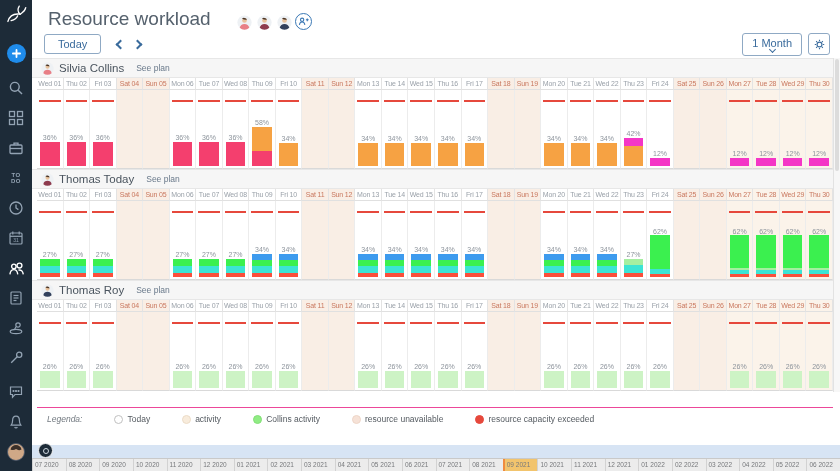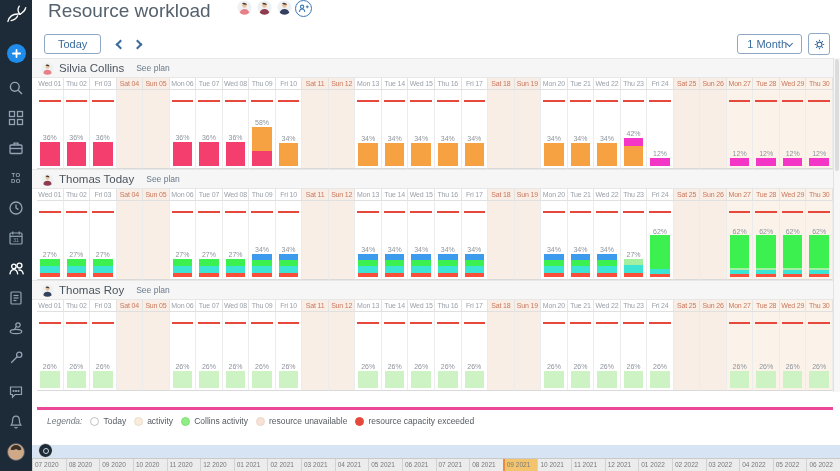--- a/index.html
+++ b/index.html
@@ -15,38 +15,38 @@
              display:flex; align-items:center; justify-content:center; margin:14px 0 10px 0; cursor:pointer; }
   .sb-ic { width:26px; height:26px; display:flex; align-items:center; justify-content:center;
            margin:2px 0; cursor:pointer; }
   .sb-todo { color:#93a3b3; font-size:6px; font-weight:bold; line-height:6px; text-align:center;
              width:14px; letter-spacing:0.5px; }
   .sb-bottom { margin-top:auto; display:flex; flex-direction:column; align-items:center; padding-bottom:4px; }
 
   
   .main { position:absolute; left:32px; top:0; width:808px; height:471px; }
 
-  .titlebar { height:30px; display:flex; align-items:flex-start; padding-left:16px; }
+  .titlebar { height:30px; display:flex; align-items:flex-end; padding-left:16px; }
   .page-title { font-size:19px; color:#55616d; font-weight:400; }
   .hdr-avatars { display:flex; align-items:center; gap:5px; margin-left:26px; }
   .hdr-avatar { display:flex; cursor:pointer; }
   .add-res { width:17px; height:17px; border-radius:50%; border:1.5px solid #3a78b5;
              display:flex; align-items:center; justify-content:center; margin-left:3px; cursor:pointer; }
 
   .toolbar { height:28px; display:flex; align-items:center; padding:0 10px 0 12px; gap:8px; }
   .btn { border:1px solid #8fa9c4; border-radius:3px; background:#fff; color:#3a6b9c;
          font-size:11px; padding:3px 13px; cursor:pointer; font-family:"Liberation Sans",sans-serif; }
   .nav-arrows { display:flex; align-items:center; gap:10px; margin-left:8px; }
   .chev { display:inline-block; width:7px; height:7px; border-left:2px solid #3a6b9c; border-bottom:2px solid #3a6b9c; cursor:pointer; }
   .chev.left { transform:rotate(45deg); }
   .chev.right { transform:rotate(-135deg); }
   .range { color:#3a6b9c; font-size:12px; margin-left:6px; }
   .range sup { font-size:7.5px; }
   .tb-right { margin-left:auto; display:flex; align-items:center; gap:6px; }
-  .period-btn { display:flex; align-items:center; padding:3px 9px; }
+  .period-btn { display:flex; align-items:center; padding:3px 9px;flex-direction:column; }
   .chev-dn { display:inline-block; width:5px; height:5px; border-left:1.5px solid #3a6b9c;
              border-bottom:1.5px solid #3a6b9c; transform:rotate(-45deg); margin-top:-2px; }
   .gear-btn { width:22px; height:22px; border:1px solid #8fa9c4; border-radius:3px; background:#fff;
               display:flex; align-items:center; justify-content:center; cursor:pointer; }
 
   
   .rows { }
   .res-row {}
   .res-head { height:20px; background:#f6f6f6; border-top:1px solid #e7e7e7; border-bottom:1px solid #e7e7e7;
               display:flex; align-items:center; gap:5px; padding-left:9px; }
@@ -62,22 +62,22 @@
   .day-col.we .day-label, .day-col.un .day-label { color:#c9785f; background:#f9eee5; }
   .day-col.we .day-chart { background:#f9eee5; }
   .day-col.un .day-chart { background:#fbf3ea; }
   .day-col.un .day-label { background:#fbf3ea; }
   .red-line { position:absolute; top:10px; left:2px; right:2px; height:2px; background:#e6483c; }
   .stack { position:absolute; bottom:2px; left:3px; right:3px; display:flex; flex-direction:column; }
   .seg { width:100%; }
   .pct { position:absolute; left:0; right:0; text-align:center; font-size:7px; color:#8d949c; }
 
   
-  .legend { margin:16px 7px 0 5px; border-top:3px solid #ec4899; padding:6px 0 0 10px;
-            display:flex; align-items:center; gap:8px; }
+  .legend { margin:16px 7px 0 5px; border-top:1px solid #ec4899; padding:6px 0 0 10px;
+            display:flex; align-items:center; gap:32px; }
   .legend-title { font-size:8.5px; font-style:italic; color:#737a81; }
   .lg-item { display:flex; align-items:center; gap:4px; font-size:8.5px; color:#555b61; }
   .lg-dot { width:9px; height:9px; border-radius:50%; display:inline-block; }
 
   
   .vscroll { position:absolute; right:0; top:58px; width:7px; height:334px; background:#f7f7f7;
              border-left:1px solid #e2e2e2; }
   .vthumb { margin:1px; height:112px; background:#dcdcdc; border-radius:3px; cursor:pointer; }
 
   

